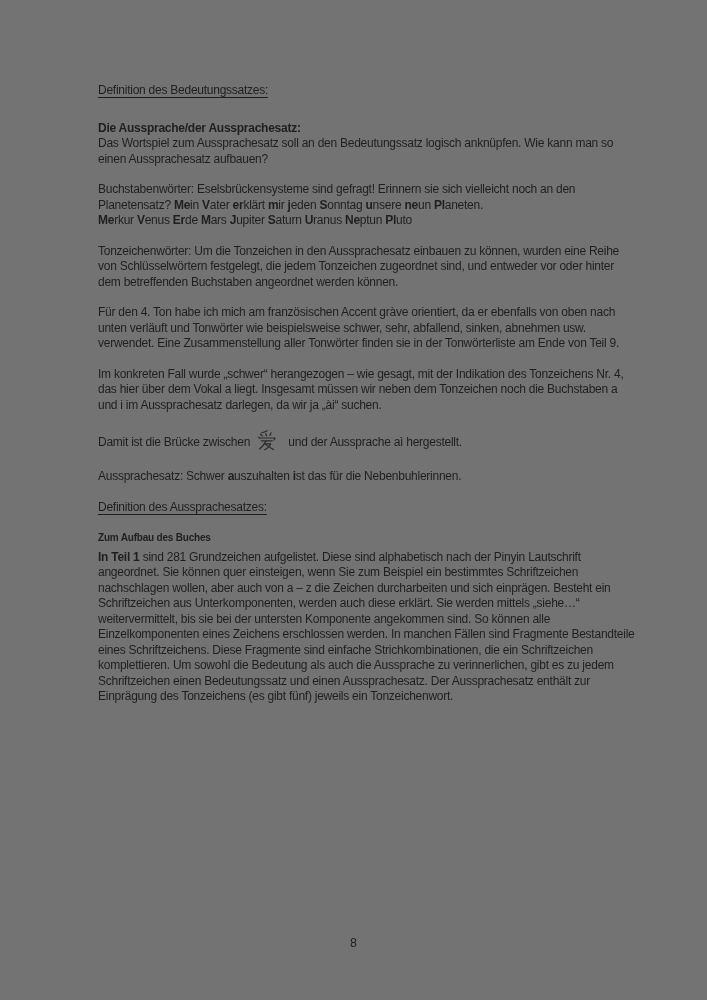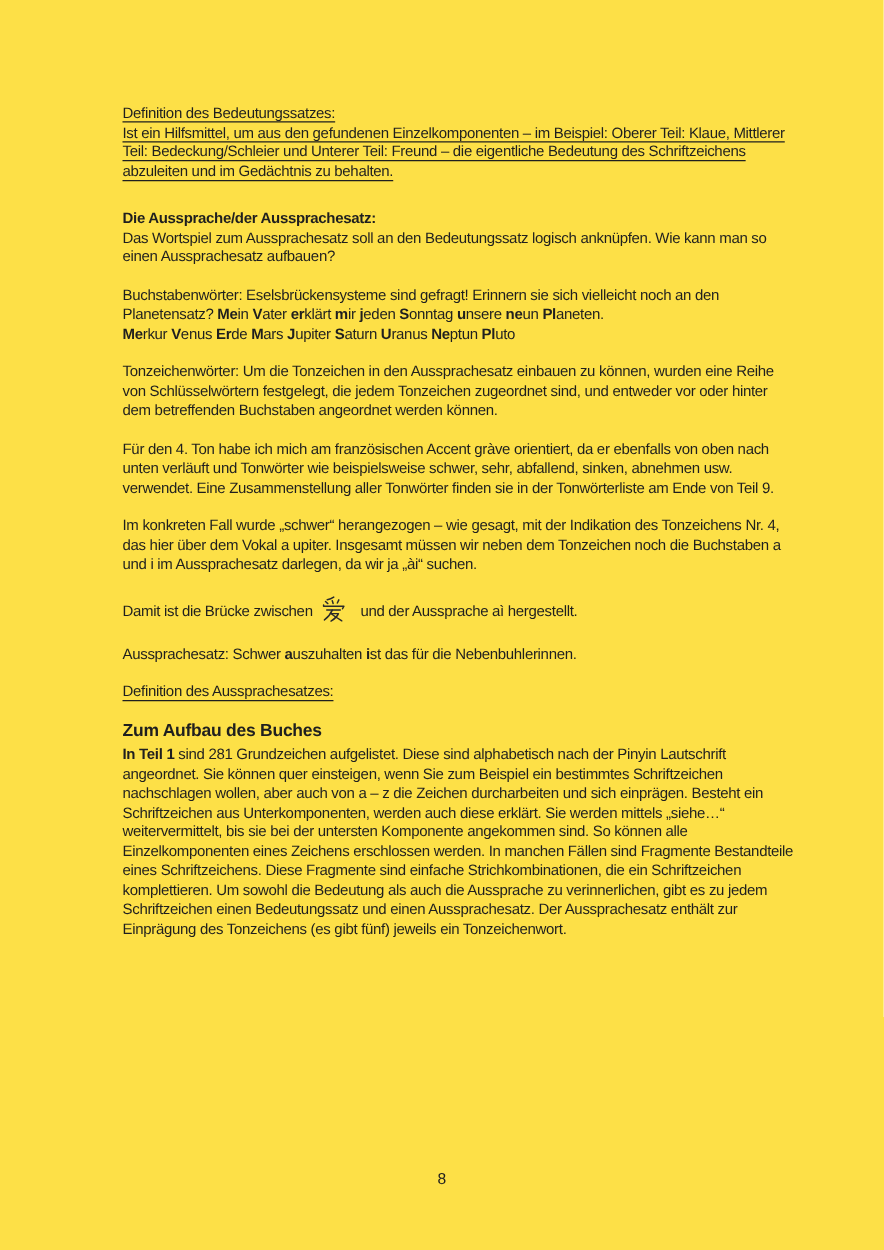--- a/index.html
+++ b/index.html
@@ -1,39 +1,39 @@
 <!DOCTYPE html>
 <html lang="de"><head>
 <meta charset="utf-8">
 <style>
   html, body { margin: 0; padding: 0; background: #ffffff; }
   .page {
     position: relative;
     width: 707px;
     height: 1000px;
-    background: #fde047;
+    background: #737373;
     overflow: hidden;
     font-family: "Liberation Sans", "DejaVu Sans", sans-serif;
     color: #1f1f1f;
   }
   .content {
     position: absolute;
     left: 98px;
     top: 83px;
     width: 541px;
     font-size: 12px;
     line-height: 15.5px;
     letter-spacing: -0.25px;
   }
   .par { margin: 0 0 15px 0; }
   .gap-after { margin-bottom: 22px; }
   .b { font-weight: bold; }
   .u { text-decoration: underline; text-underline-offset: 2.5px; text-decoration-thickness: 1px; }
   h2.h2 {
-    font-size: 14px;
+    font-size: 10px;
     font-weight: bold;
     letter-spacing: -0.2px;
     margin: 5px 0 4px 0;
   }
   .damit { margin: 5px 0 17px 0; }
   .cjk {
     display: inline-block;
     width: 22px;
     height: 24px;
     margin: 0 7px 0 3px;
@@ -49,26 +49,26 @@
     font-size: 12.5px;
     color: #1f1f1f;
     font-family: "Liberation Sans", "DejaVu Sans", sans-serif;
   }
 </style>
 </head>
 <body>
 
 <div class="page">
   <div class="content">
-    <p class="par gap-after"><span class="u">Definition des Bedeutungssatzes:</span><br><span class="u">Ist ein Hilfsmittel, um aus den gefundenen Einzelkomponenten – im Beispiel: Oberer Teil: Klaue, Mittlerer Teil: Bedeckung/Schleier und Unterer Teil: Freund – die eigentliche Bedeutung des Schriftzeichens abzuleiten und im Gedächtnis zu behalten. </span></p>
+    <p class="par gap-after"><span class="u">Definition des Bedeutungssatzes:</span><br></p>
     <p class="par"><span class="b">Die Aussprache/der Aussprachesatz:</span><br><span>Das Wortspiel zum Aussprachesatz soll an den Bedeutungssatz logisch anknüpfen. Wie kann man so einen Aussprachesatz aufbauen?</span></p>
     <p class="par"><span>Buchstabenwörter: Eselsbrückensysteme sind gefragt! Erinnern sie sich vielleicht noch an den Planetensatz? </span><span class="b">Me</span><span>in </span><span class="b">V</span><span>ater </span><span class="b">er</span><span>klärt </span><span class="b">m</span><span>ir </span><span class="b">j</span><span>eden </span><span class="b">S</span><span>onntag </span><span class="b">u</span><span>nsere </span><span class="b">ne</span><span>un </span><span class="b">Pl</span><span>aneten.</span><br><span class="b">Me</span><span>rkur </span><span class="b">V</span><span>enus </span><span class="b">Er</span><span>de </span><span class="b">M</span><span>ars </span><span class="b">J</span><span>upiter </span><span class="b">S</span><span>aturn </span><span class="b">U</span><span>ranus </span><span class="b">Ne</span><span>ptun </span><span class="b">Pl</span><span>uto</span></p>
     <p class="par"><span>Tonzeichenwörter: Um die Tonzeichen in den Aussprachesatz einbauen zu können, wurden eine Reihe von Schlüsselwörtern festgelegt, die jedem Tonzeichen zugeordnet sind, und entweder vor oder hinter dem betreffenden Buchstaben angeordnet werden können.</span></p>
     <p class="par"><span>Für den 4. Ton habe ich mich am französischen Accent gràve orientiert, da er ebenfalls von oben nach unten verläuft und Tonwörter wie beispielsweise schwer, sehr, abfallend, sinken, abnehmen usw. verwendet. Eine Zusammenstellung aller Tonwörter finden sie in der Tonwörterliste am Ende von Teil 9.</span></p>
-    <p class="par"><span>Im konkreten Fall wurde „schwer“ herangezogen – wie gesagt, mit der Indikation des Tonzeichens Nr. 4, das hier über dem Vokal a upiter. Insgesamt müssen wir neben dem Tonzeichen noch die Buchstaben a und i im Aussprachesatz darlegen, da wir ja „ài“ suchen.</span></p>
+    <p class="par"><span>Im konkreten Fall wurde „schwer“ herangezogen – wie gesagt, mit der Indikation des Tonzeichens Nr. 4, das hier über dem Vokal a liegt. Insgesamt müssen wir neben dem Tonzeichen noch die Buchstaben a und i im Aussprachesatz darlegen, da wir ja „ài“ suchen.</span></p>
     <p class="par damit"><span>Damit ist die Brücke zwischen </span><span class="cjk" aria-label="爱">
   <svg viewBox="0 0 26 26" xmlns="http://www.w3.org/2000/svg" fill="none" stroke="#2a2a2a" stroke-width="1.4" stroke-linecap="round" stroke-linejoin="round">
     <path d="M13 2 C11.2 3.2 9.2 4 6.8 4.4"></path>
     <path d="M5.2 6.2 L7.4 8.1"></path>
     <path d="M11.6 5.4 L12.4 8"></path>
     <path d="M17.8 4.6 L16.4 7.6"></path>
     <path d="M3.4 9.5 L3.4 10.6 L22.6 10.6 L21.3 13"></path>
     <path d="M6.4 14.1 L19.2 14.1"></path>
     <path d="M11.6 14.3 C10.2 17.6 7.6 21 4.2 23.6"></path>
     <path d="M10 17.6 L17.4 17.6 C16.4 20.2 13.8 22.6 10.4 24.6"></path>

